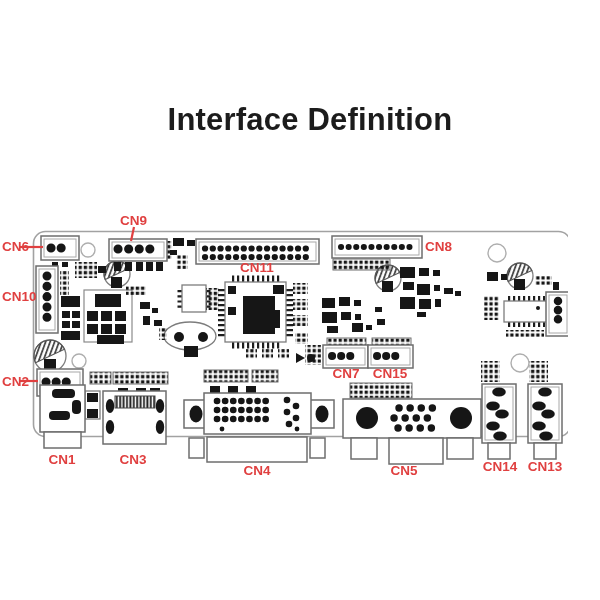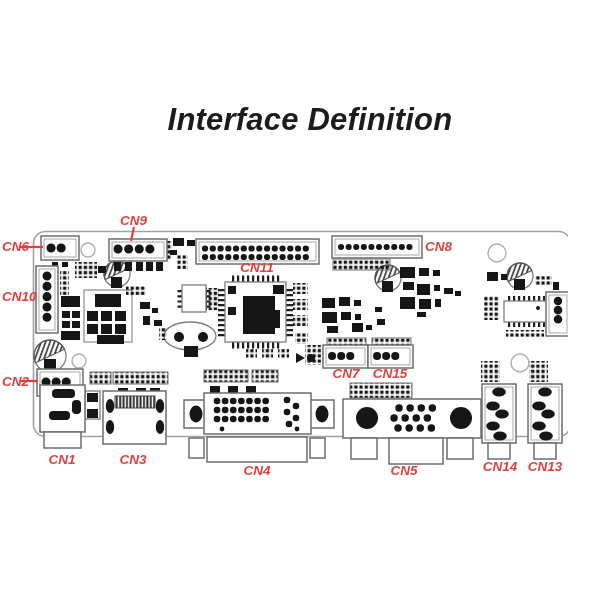--- a/index.html
+++ b/index.html
@@ -1,17 +1,17 @@
 <!DOCTYPE html>
 <html style="--color-label: #e04040; --color-title-text: #1c1c1c; --color-component: #161616; --color-board-outline: #a2a2a2; --color-background: #ffffff;"><head>
 <meta charset="utf-8">
 <style>
   html,body{margin:0;padding:0;background:#fff;}
   .stage{position:relative;width:568px;height:600px;background:var(--color-background,#fff);
-         font-family:"Liberation Sans",sans-serif;overflow:hidden;font-style:italic;}
+         font-family:"Liberation Sans",sans-serif;overflow:hidden;}
   .title{position:absolute;top:102px;left:0;width:620px;margin:0;text-align:center;
          font-size:31px;font-weight:600;color:var(--color-title-text,#1c1c1c);letter-spacing:.2px;}
   svg{position:absolute;top:0;left:0;}
   .oln{fill:#fff;stroke:#a2a2a2;stroke-width:1.6;}
   .hole{fill:#fff;stroke:#aeaeae;stroke-width:1.4;}
   .con{fill:#fff;stroke:#6e6e6e;stroke-width:1.5;}
   .con2{fill:none;stroke:#a8a8a8;stroke-width:1;}
   .chip{fill:#fff;stroke:#7d7d7d;stroke-width:1.3;}
   .blk{fill:var(--color-component,#161616);}
   .dots{stroke:var(--color-component,#161616);stroke-linecap:round;fill:none;}

